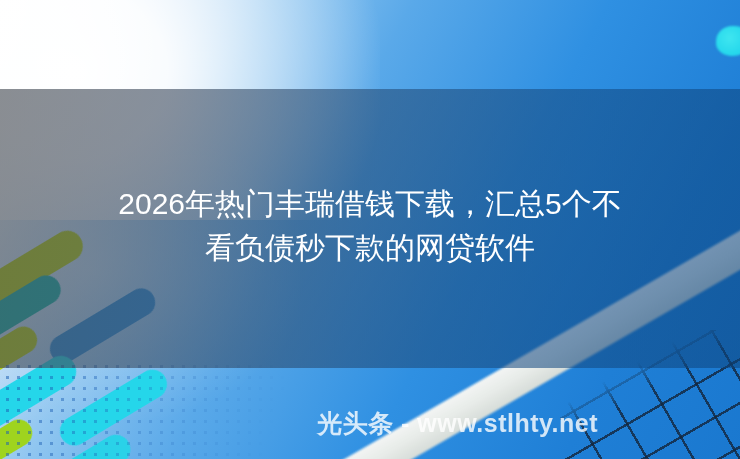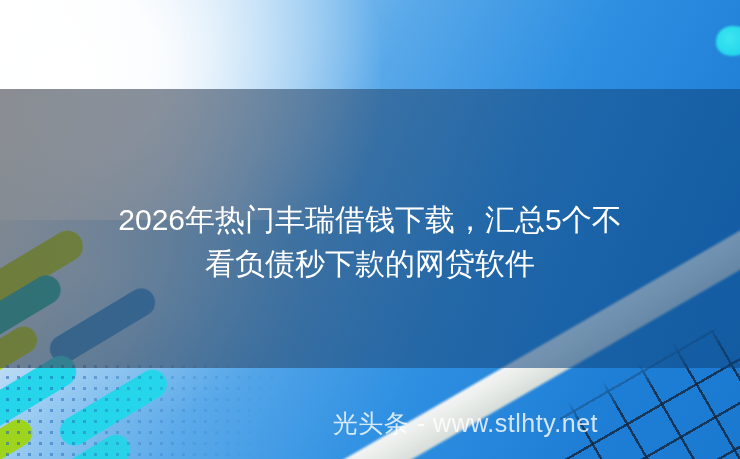--- a/index.html
+++ b/index.html
@@ -142,21 +142,21 @@
         rgba(58,72,92,0.60) 22%,
         rgba(34,74,118,0.58) 50%,
         rgba(18,72,128,0.56) 76%,
         rgba(12,68,126,0.56) 100%);
   }
 
   
   .title {
     position: absolute;
     left: 0;
-    top: 198px;
+    top: 182px;
     width: 740px;
     text-align: center;
     color: #ffffff;
     font-size: 30px;
     line-height: 44px;
     font-weight: 400;
     letter-spacing: 0px;
     white-space: pre-line;
     padding: 0 20px;
     box-sizing: border-box;
@@ -167,21 +167,21 @@
     position: absolute;
     left: 0;
     top: 407px;
     width: 620px;
     text-align: right;
     padding-right: 22px;
     box-sizing: border-box;
     color: rgba(255,255,255,0.80);
     font-size: 25px;
     line-height: 32px;
-    font-weight: 400;
+    font-weight: 700;
     letter-spacing: 0.5px;
   }
 </style>
 </head>
 <body>
 
 <div class="banner">
 
   <div class="sky"></div>
   <div class="glow-tl"></div>

